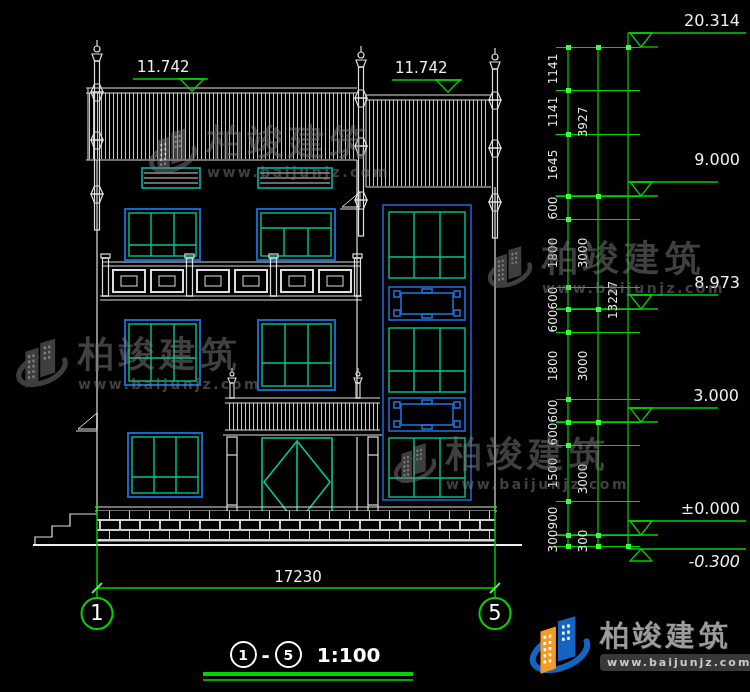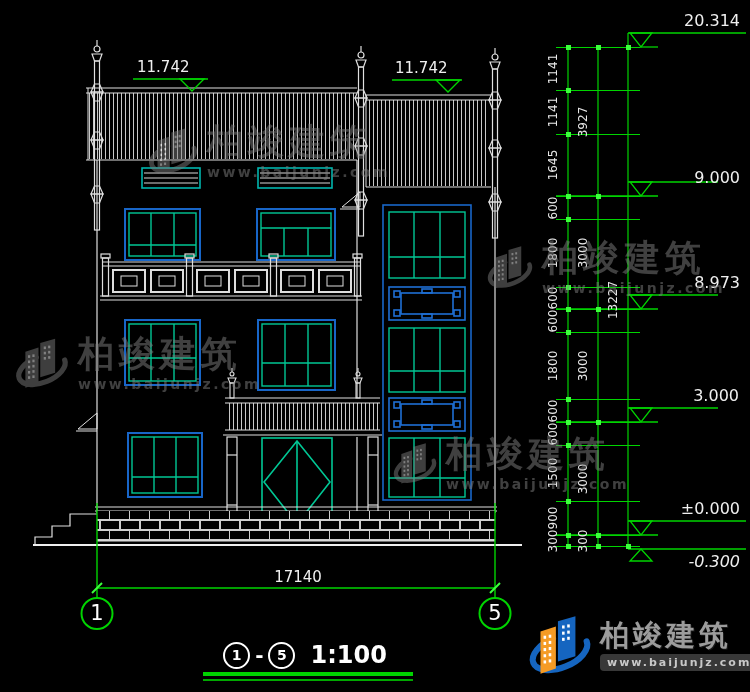--- a/index.html
+++ b/index.html
@@ -18,21 +18,21 @@
   .wdim-txt{position:absolute;color:#efefef;font-size:15px;line-height:1;text-align:center;}
   .axis-num{position:absolute;width:40px;text-align:center;color:#fff;font-size:21px;line-height:1;}
   
   .title-row{position:absolute;left:150px;top:641px;width:310px;display:flex;
              align-items:center;justify-content:center;gap:5px;color:#fff;}
   .tb-circ{display:inline-flex;align-items:center;justify-content:center;
            width:23px;height:23px;border:2px solid #fff;border-radius:50%;
            font-size:14px;font-weight:bold;color:#fff;}
   .tb-main{font-size:25px;font-weight:bold;letter-spacing:2px;white-space:nowrap;}
   .tb-dash{font-size:20px;font-weight:bold;}
-  .tb-scale{font-size:24px;font-weight:bold;margin-left:10px;}
+  .tb-scale{font-size:20px;font-weight:bold;margin-left:10px;}
   .title-bar1{position:absolute;left:203px;top:672px;width:210px;height:4px;background:#00d400;}
   .title-bar2{position:absolute;left:203px;top:679px;width:210px;height:2px;background:#00a800;}
   
   .wm{position:absolute;display:flex;align-items:center;gap:8px;opacity:.5;pointer-events:none;}
   .wm .txt{display:flex;flex-direction:column;}
   .wm .brand{font-size:36px;font-weight:bold;color:#808080;letter-spacing:5px;
              line-height:1;white-space:nowrap;}
   .wm .url{font-size:14px;font-weight:bold;color:#808080;letter-spacing:2.5px;
            margin-top:4px;white-space:nowrap;}
   
@@ -395,27 +395,27 @@
     <div class="dim-num" style="left: 583px; top: 366px;">3000</div>
     <div class="dim-num" style="left: 583px; top: 479px;">3000</div>
     <div class="dim-num" style="left: 583px; top: 541px;">300</div>
     <div class="dim-num" style="left: 613px; top: 300px;">13227</div>
   </div>
 
 <div class="roof-txt" style="left:137px;top:60px;">11.742</div>
 <div class="roof-txt" style="left:395px;top:61px;">11.742</div>
 
 <div class="level-txt" style="left:630px;top:13px;">20.314</div>
-<div class="level-txt" style="left:630px;top:170px;">9.000</div>
+<div class="level-txt" style="left:630px;top:152px;">9.000</div>
 <div class="level-txt" style="left:630px;top:275px;">8.973</div>
 <div class="level-txt" style="left:594px;top:388px;padding-left:35px;">3.000</div>
 <div class="level-txt" style="left:630px;top:501px;">±0.000</div>
 <div class="level-txt" style="left:630px;top:554px;font-style:italic;">-0.300</div>
 
-<div class="wdim-txt" style="left:266px;top:570px;width:64px;">17140</div>
+<div class="wdim-txt" style="left:266px;top:570px;width:64px;">17230</div>
 
 <div class="axis-num" style="left:77px;top:603px;">1</div>
 <div class="axis-num" style="left:475px;top:603px;">5</div>
 
 <div class="title-row">
   <span class="tb-circ">1</span>
   <span class="tb-dash">-</span>
   <span class="tb-circ">5</span>
   <span class="tb-scale">1:100</span>
 </div>

